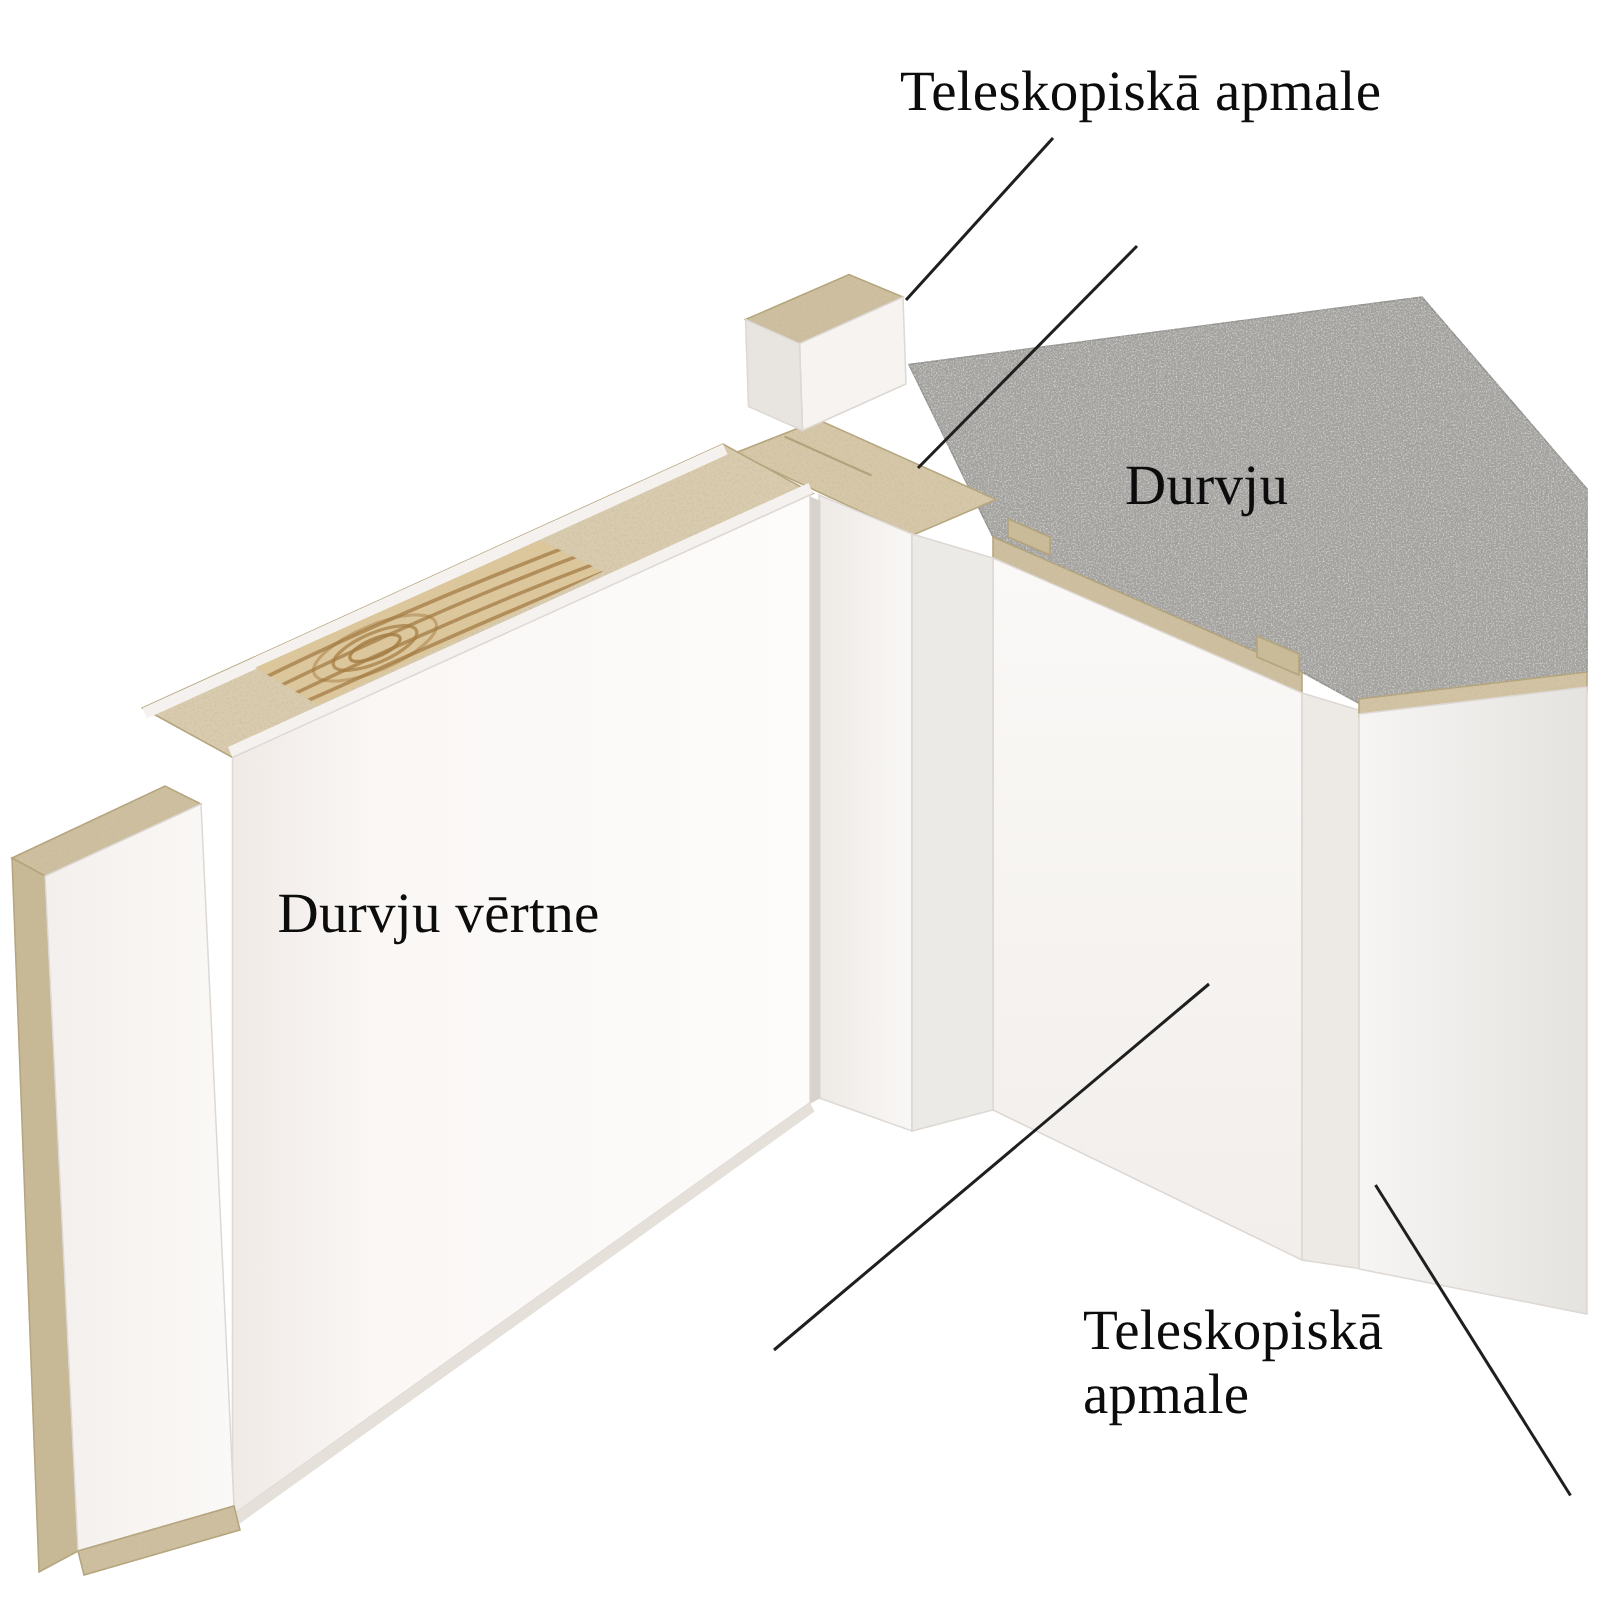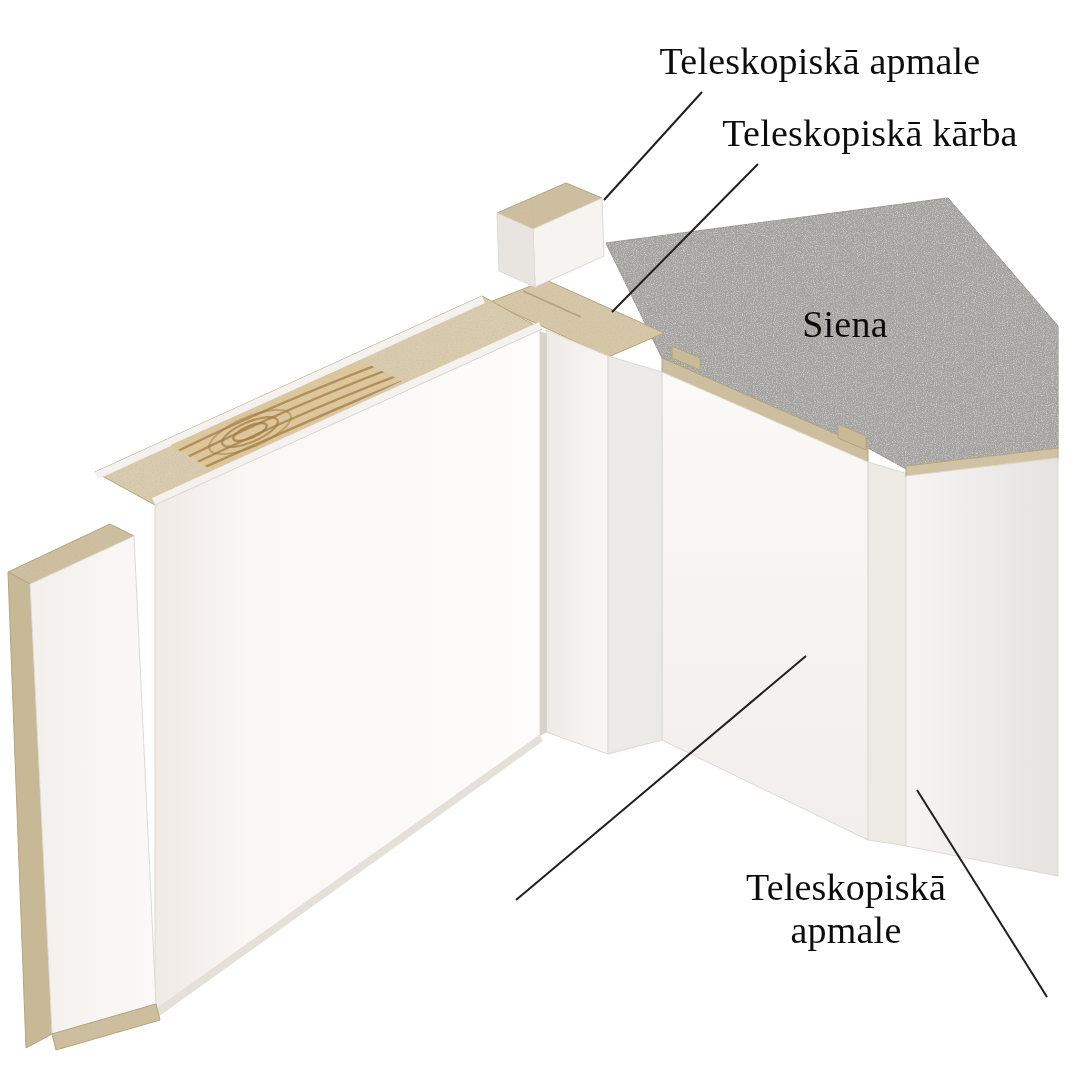--- a/index.html
+++ b/index.html
@@ -11,21 +11,20 @@
     overflow: hidden;
     font-family: "Liberation Serif", serif;
   }
   #art { position: absolute; left: 0; top: 0; }
   .label {
     position: absolute;
     font-family: "Liberation Serif", serif;
     font-size: 38px;
     line-height: 1.12;
     color: #0c0c0c;
-    text-align: center;
     letter-spacing: 0.2px;
   }
   .lbl-apmale-top   { left: 600px; top: 40px;  width: 440px; }
   .lbl-karba        { left: 670px; top: 112px; width: 400px; }
   .lbl-siena        { left: 750px; top: 303px; width: 190px; }
   .lbl-door         { left: 185px; top: 588px; width: 330px; }
   .lbl-portals      { left: 335px; top: 903px; width: 330px; }
   .lbl-apmale-right { left: 722px; top: 866px; width: 248px; }
 </style>
 </head>
@@ -141,16 +140,16 @@
 
     <g stroke="#1f1f1f" stroke-width="2">
       <line x1="702" y1="92" x2="604" y2="200"></line>
       <line x1="758" y1="164" x2="612" y2="312"></line>
       <line x1="516" y1="900" x2="806" y2="656"></line>
       <line x1="917" y1="790" x2="1047" y2="997"></line>
     </g>
   </svg>
 
   <div class="label lbl-apmale-top">Teleskopiskā apmale</div>
-  <div class="label lbl-karba">Teleskopiskā kārba</div>
-  <div class="label lbl-siena">Siena</div>
+  <div class="label lbl-siena">Durvju</div>
+  <div class="label lbl-door">Durvju vērtne</div>
   <div class="label lbl-apmale-right">Teleskopiskā apmale</div>
 </div>
 
 </body></html>

